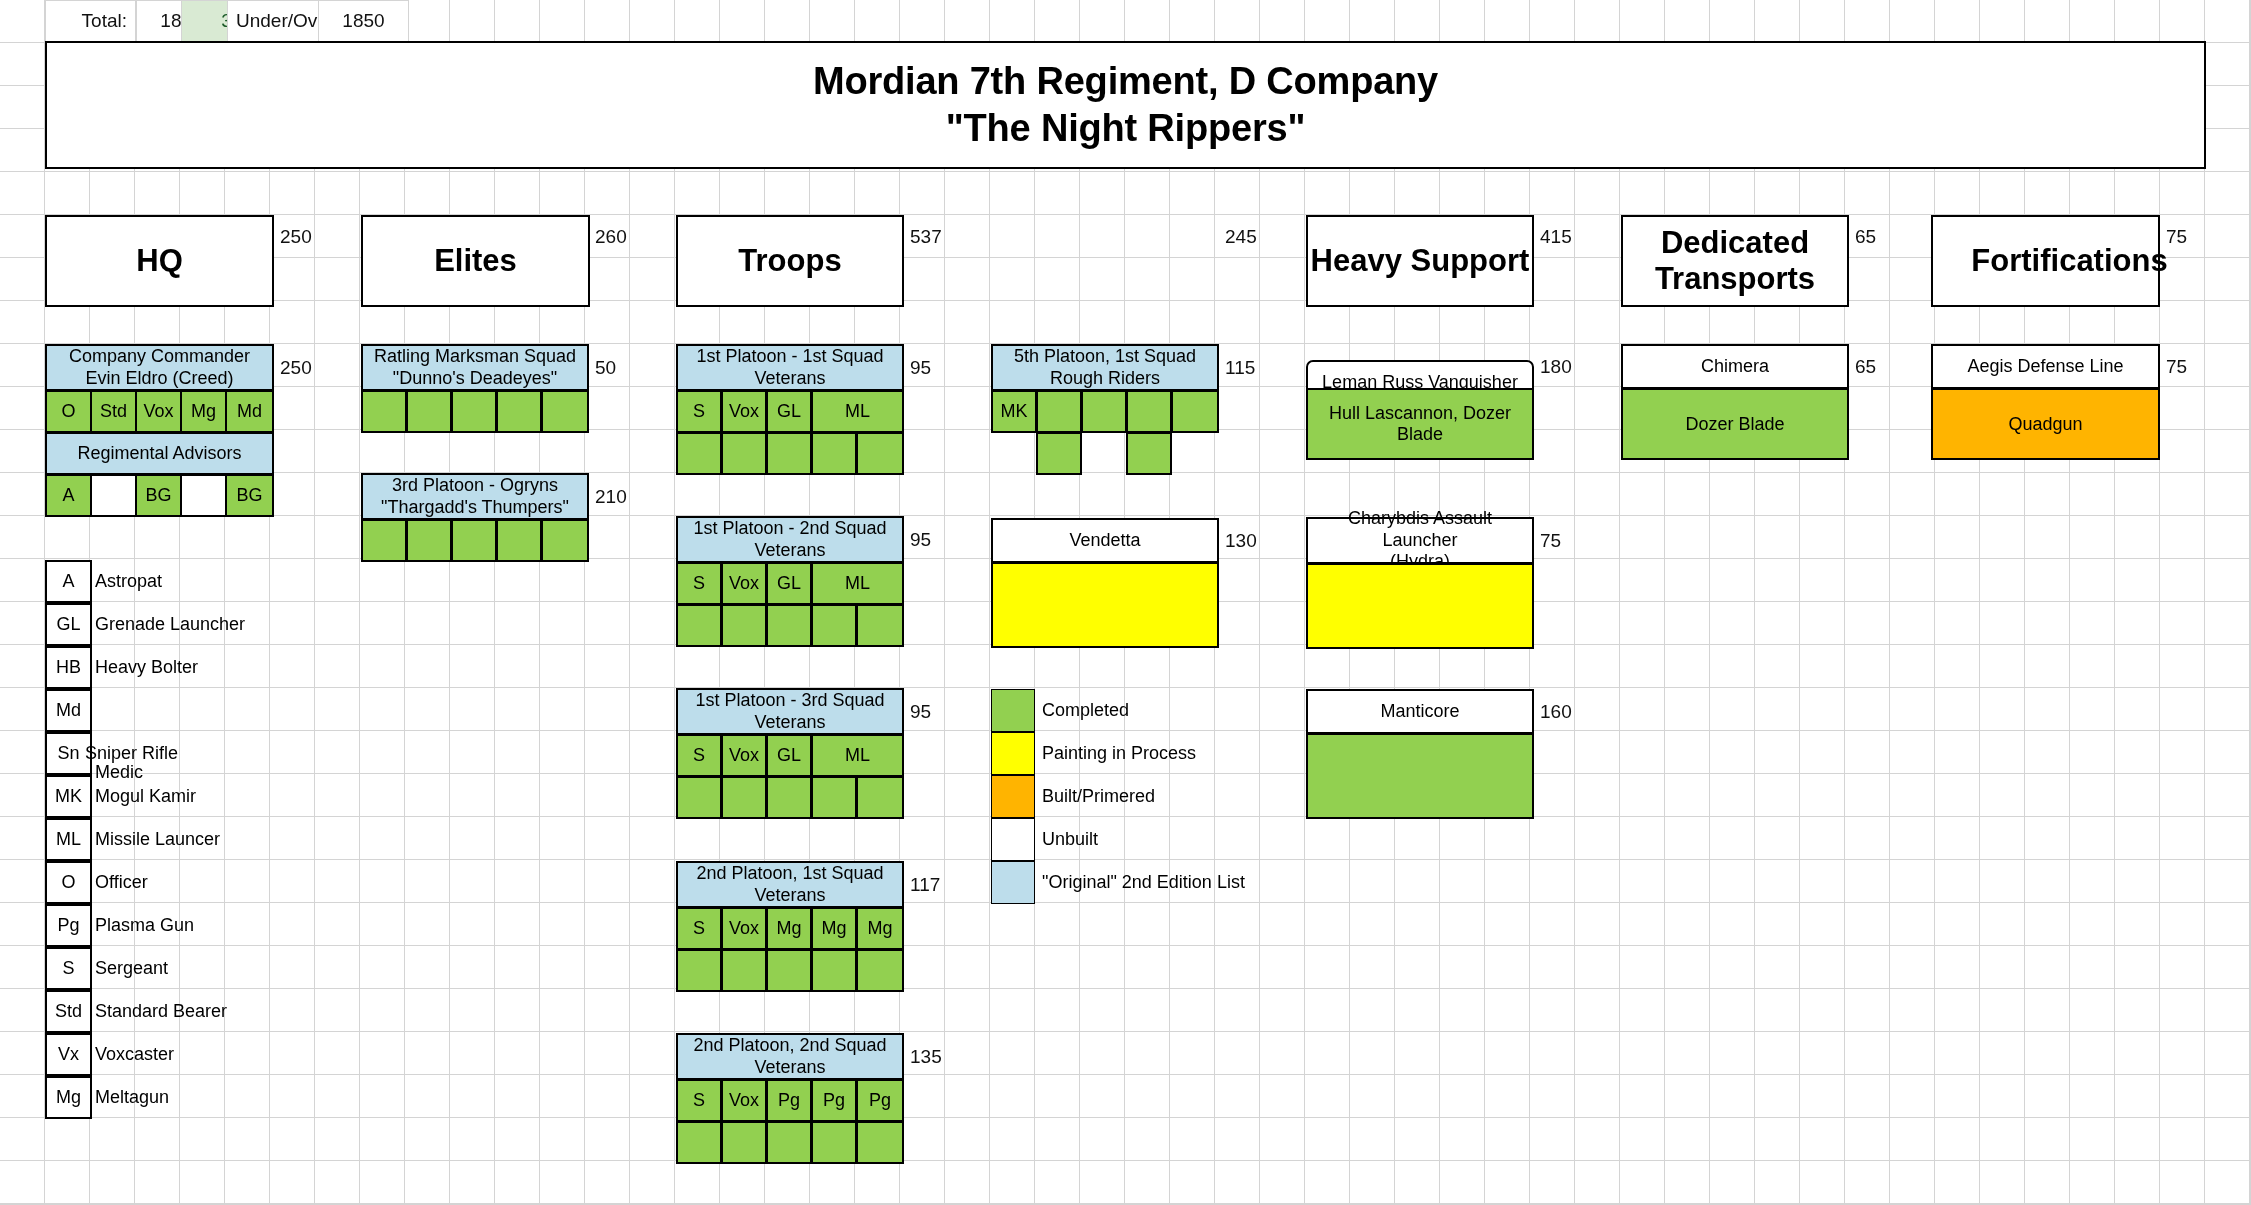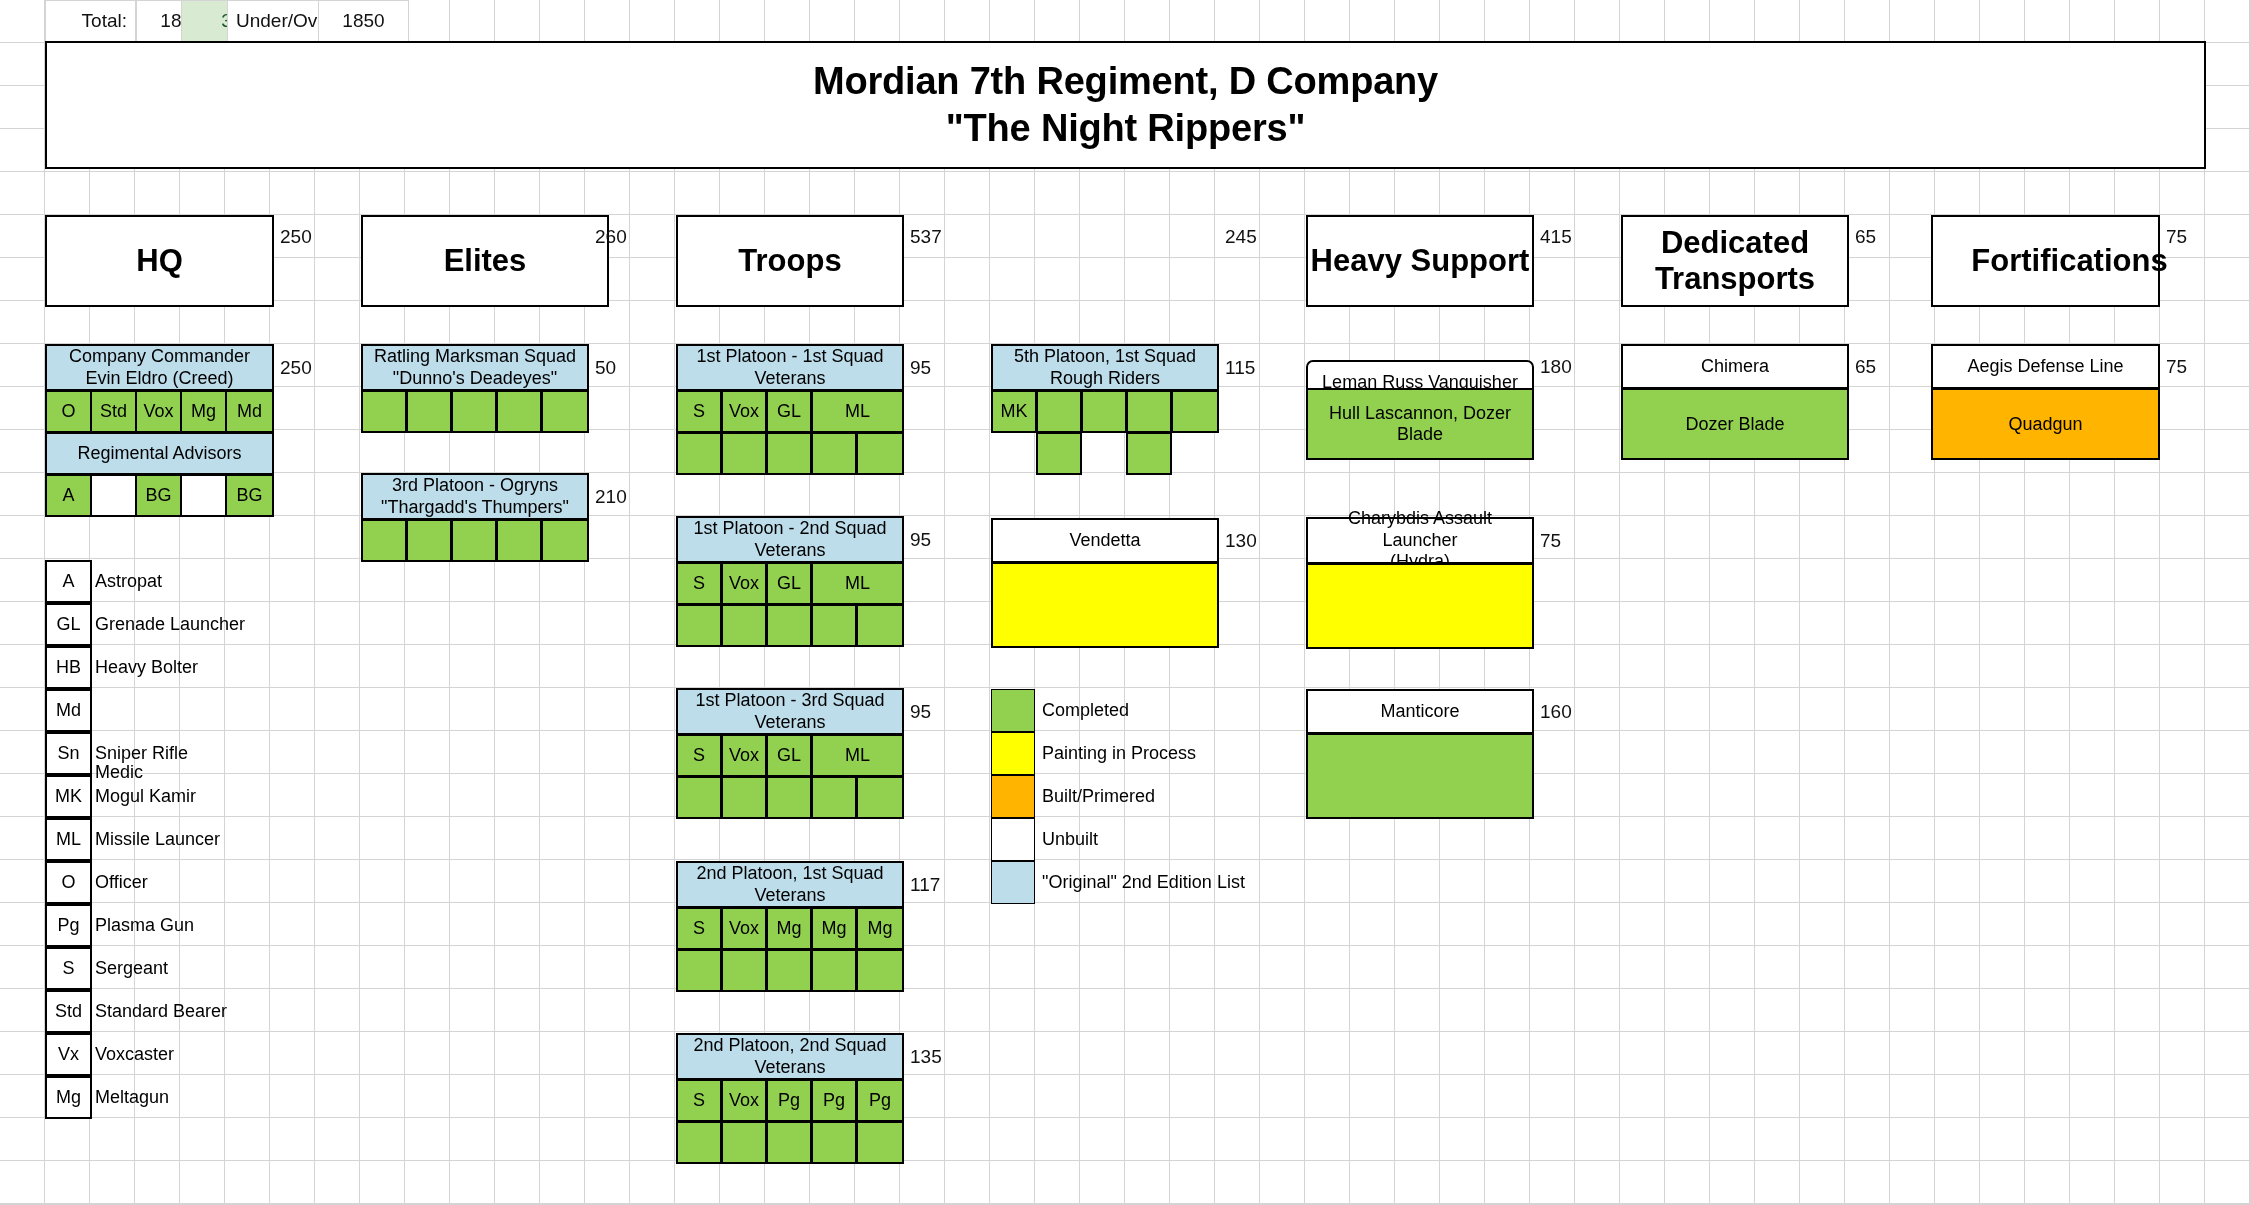--- a/index.html
+++ b/index.html
@@ -167,21 +167,21 @@
   <div class="topcell bordered lbl-center" style="left:318px; top:0; width:91px;">1850</div>
 
   <div id="titlebox">
     <span>Mordian 7th Regiment, D Company</span>
     <span>"The Night Rippers"</span>
   </div>
 
   <div class="sect-head" style="left:45px;  top:215px; width:229px; height:92px;">HQ</div>
   <div class="sect-pts" style="left:276px; top:215px; width:60px; height:44px;">250</div>
 
-  <div class="sect-head" style="left:361px; top:215px; width:248px; height:92px;">Elites</div>
+  <div class="sect-head" style="left:361px; top:215px; width:229px; height:92px;">Elites</div>
   <div class="sect-pts" style="left:591px; top:215px; width:60px; height:44px;">260</div>
 
   <div class="sect-head" style="left:676px; top:215px; width:228px; height:92px;">Troops</div>
   <div class="sect-pts" style="left:906px; top:215px; width:60px; height:44px;">537</div>
 
   <div class="sect-pts" style="left:1221px; top:215px; width:60px; height:44px;">245</div>
 
   <div class="sect-head" style="left:1306px; top:215px; width:228px; height:92px;">Heavy Support</div>
   <div class="sect-pts" style="left:1536px; top:215px; width:60px; height:44px;">415</div>
 
@@ -215,21 +215,21 @@
 
   <div class="abbr-key" style="left:45px; top:560px; width:47px; height:43px;">A</div>
   <div class="abbr-def" style="left:90px; top:560px; width:240px; height:43px;">Astropat</div>
   <div class="abbr-key" style="left:45px; top:603px; width:47px; height:43px;">GL</div>
   <div class="abbr-def" style="left:90px; top:603px; width:240px; height:43px;">Grenade Launcher</div>
   <div class="abbr-key" style="left:45px; top:646px; width:47px; height:43px;">HB</div>
   <div class="abbr-def" style="left:90px; top:646px; width:240px; height:43px;">Heavy Bolter</div>
   <div class="abbr-key" style="left:45px; top:689px; width:47px; height:43px;">Md</div>
   <div class="abbr-def" style="left:90px; top:729px; width:240px; height:43px;margin-top:22px;">Medic</div>
   <div class="abbr-key" style="left:45px; top:732px; width:47px; height:43px;">Sn</div>
-  <div class="abbr-def" style="left:90px; top:732px; width:240px; height:43px;">Sniper Rifle</div>
+  <div class="abbr-def" style="left:80px; top:732px; width:240px; height:43px;">Sniper Rifle</div>
   <div class="abbr-key" style="left:45px; top:775px; width:47px; height:43px;">MK</div>
   <div class="abbr-def" style="left:90px; top:775px; width:240px; height:43px;">Mogul Kamir</div>
   <div class="abbr-key" style="left:45px; top:818px; width:47px; height:43px;">ML</div>
   <div class="abbr-def" style="left:90px; top:818px; width:240px; height:43px;">Missile Launcer</div>
   <div class="abbr-key" style="left:45px; top:861px; width:47px; height:43px;">O</div>
   <div class="abbr-def" style="left:90px; top:861px; width:240px; height:43px;">Officer</div>
   <div class="abbr-key" style="left:45px; top:904px; width:47px; height:43px;">Pg</div>
   <div class="abbr-def" style="left:90px; top:904px; width:240px; height:43px;">Plasma Gun</div>
   <div class="abbr-key" style="left:45px; top:947px; width:47px; height:43px;">S</div>
   <div class="abbr-def" style="left:90px; top:947px; width:240px; height:43px;">Sergeant</div>

